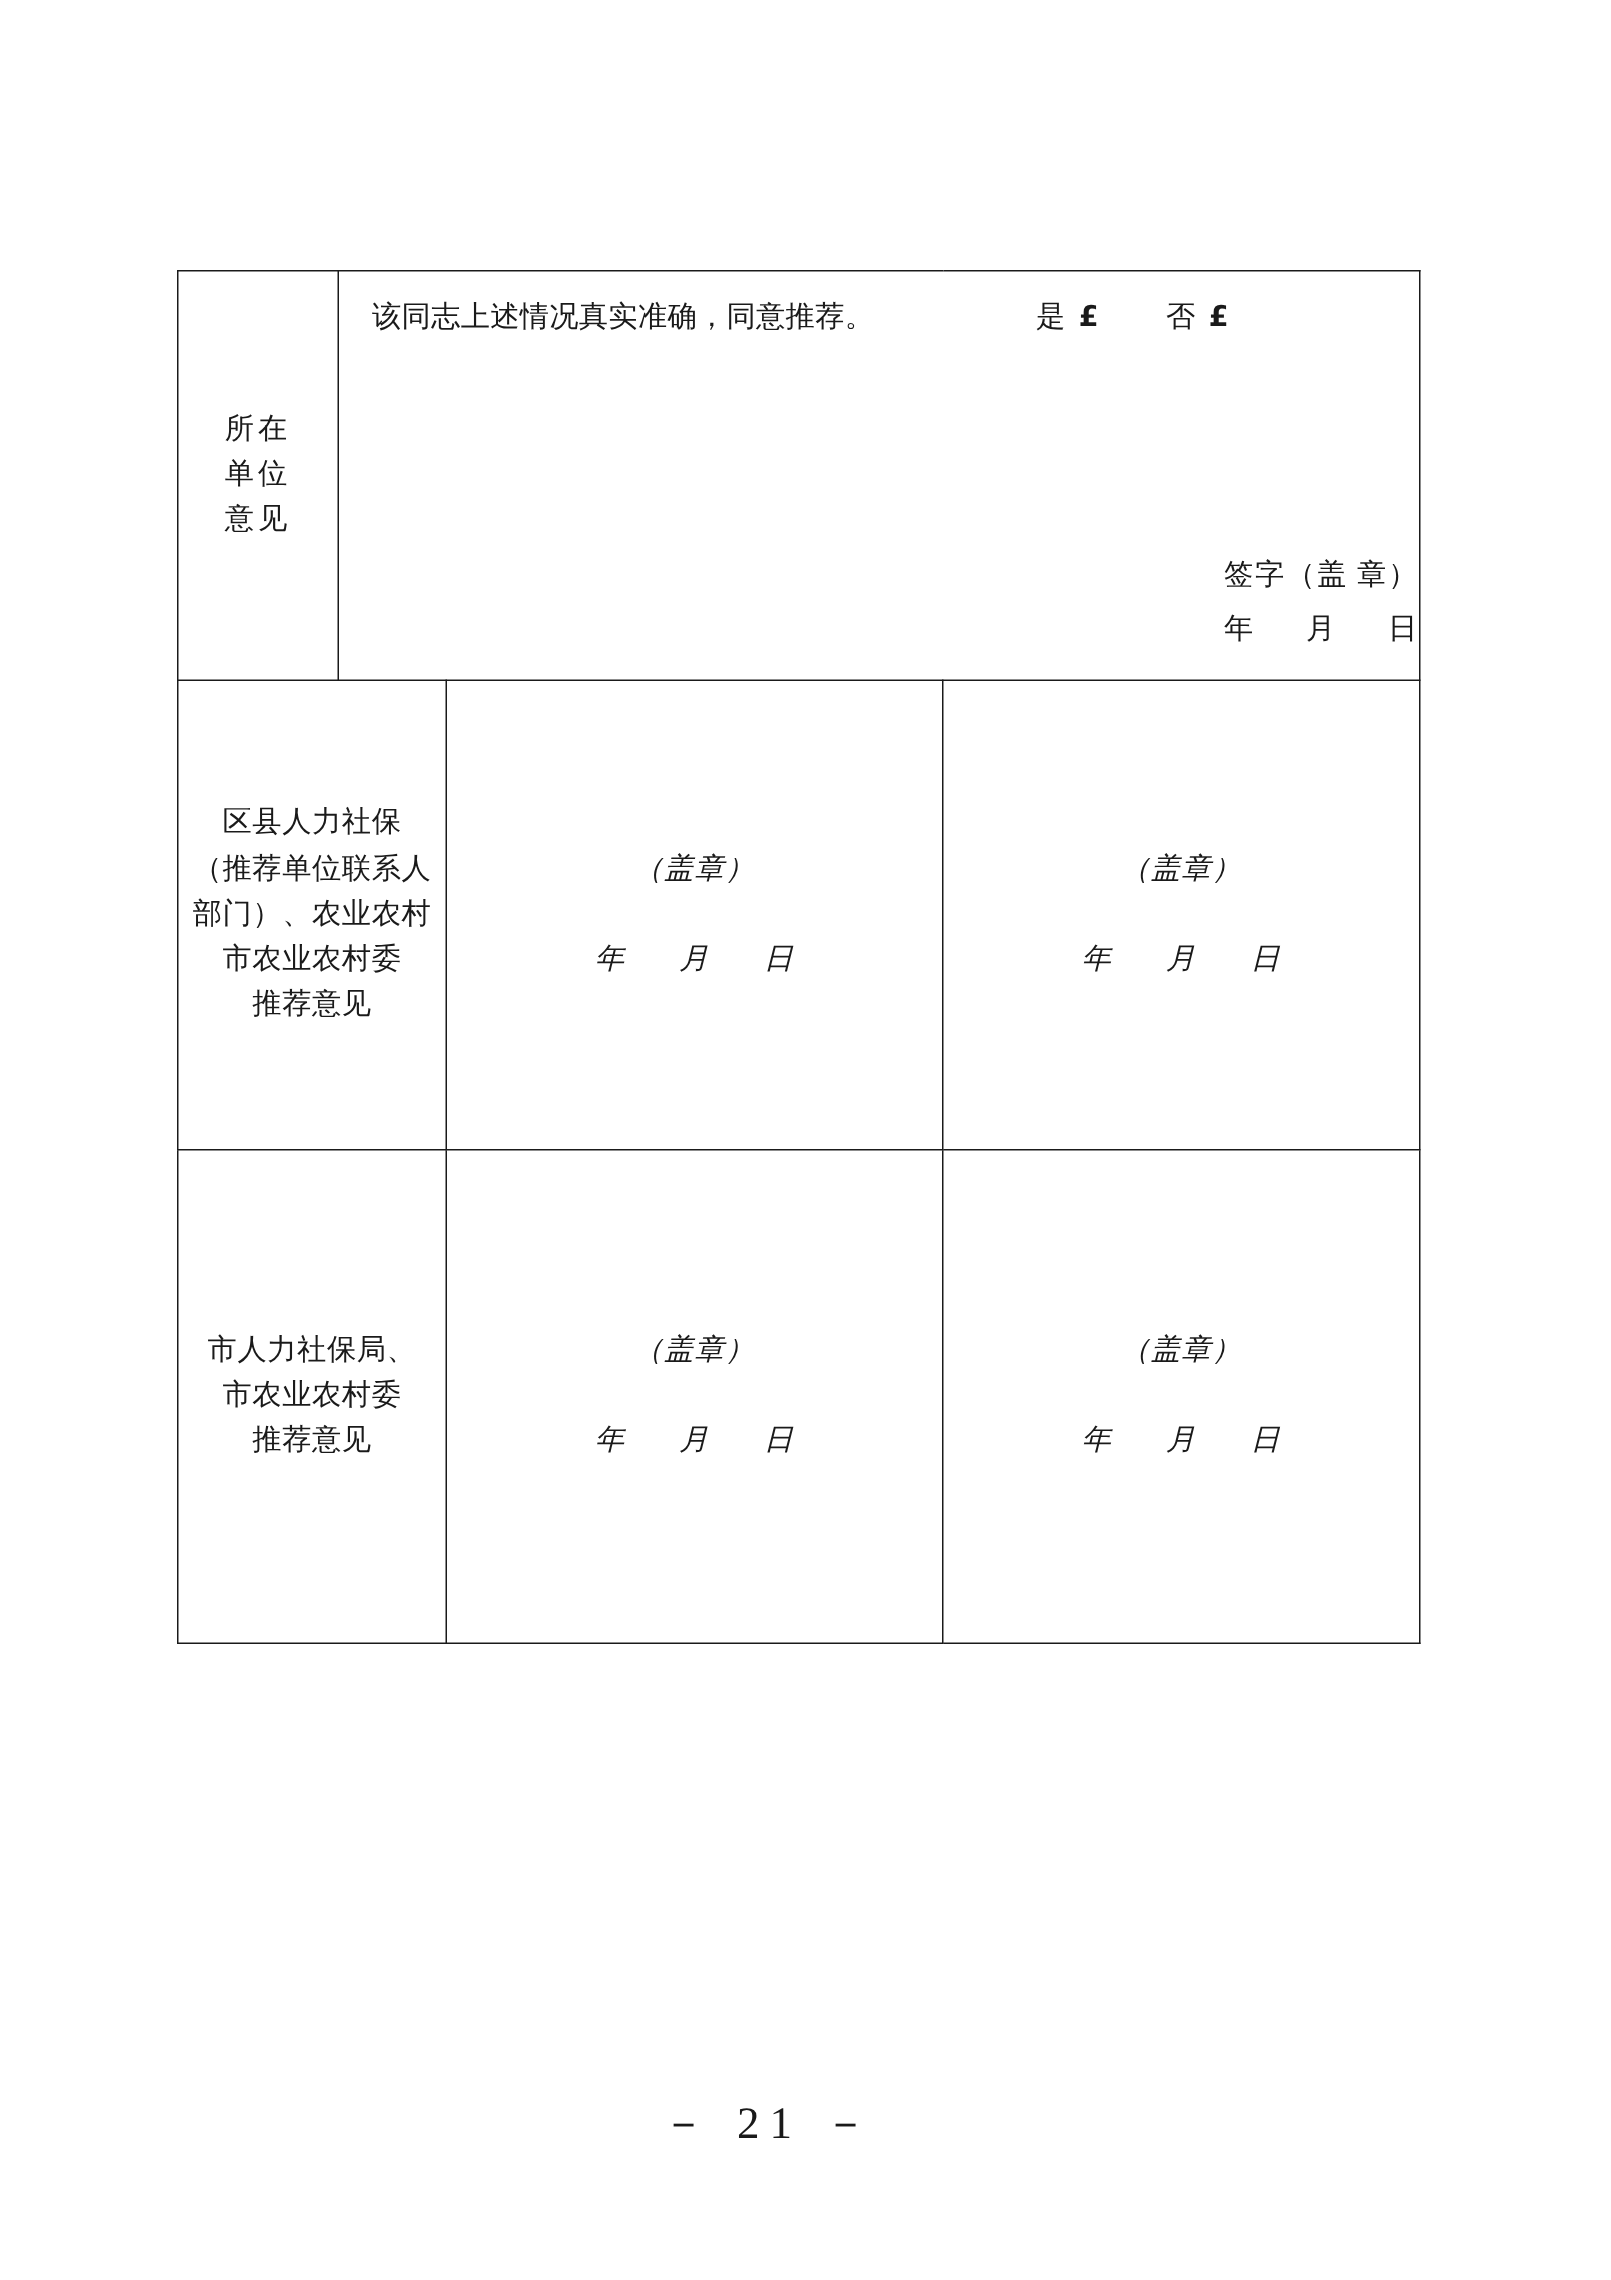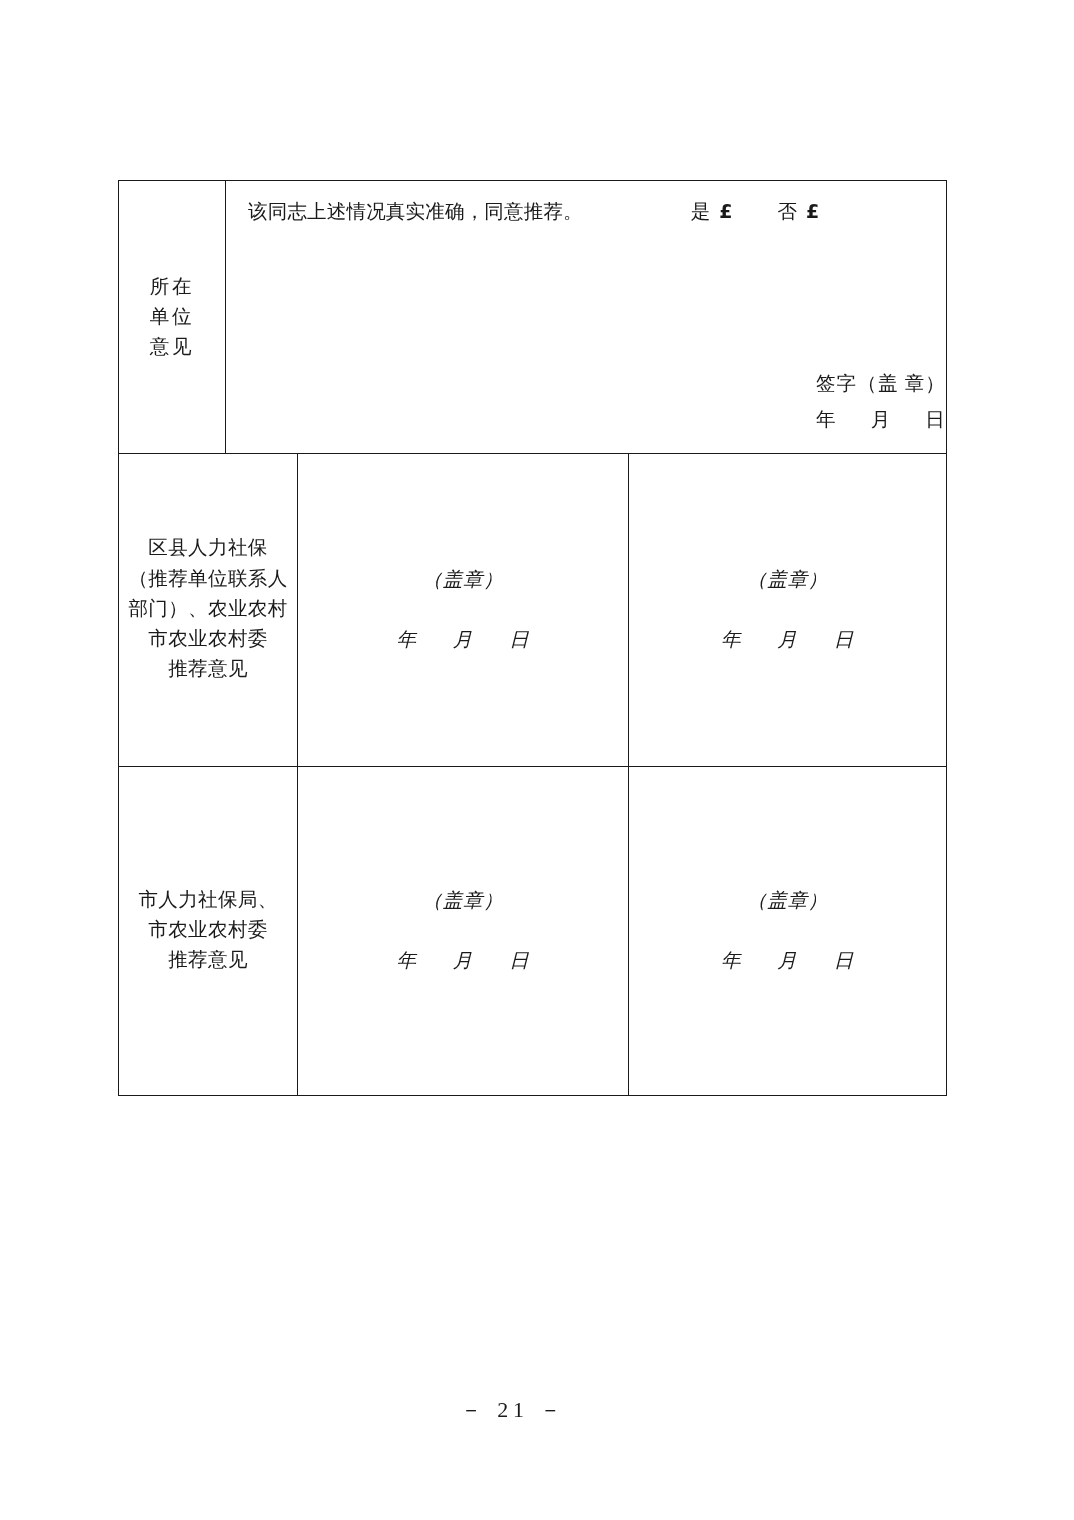--- a/index.html
+++ b/index.html
@@ -138,21 +138,21 @@
   .contact-line .c-gap-2 { display: inline-block; width: 148px; }
 
   
   .page-number {
     position: absolute;
     left: 0;
     right: 0;
     top: 1395px;
     text-align: center;
     padding-right: 48px;
-    font-size: 22px;
+    font-size: 30px;
     letter-spacing: 0.22em;
     color: #1a1a1a;
   }
 </style>
 </head>
 <body>
 
 <div class="page">
 
   <table class="form-table">

